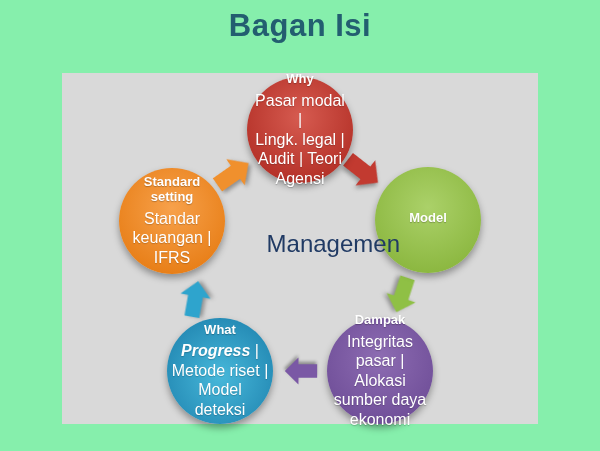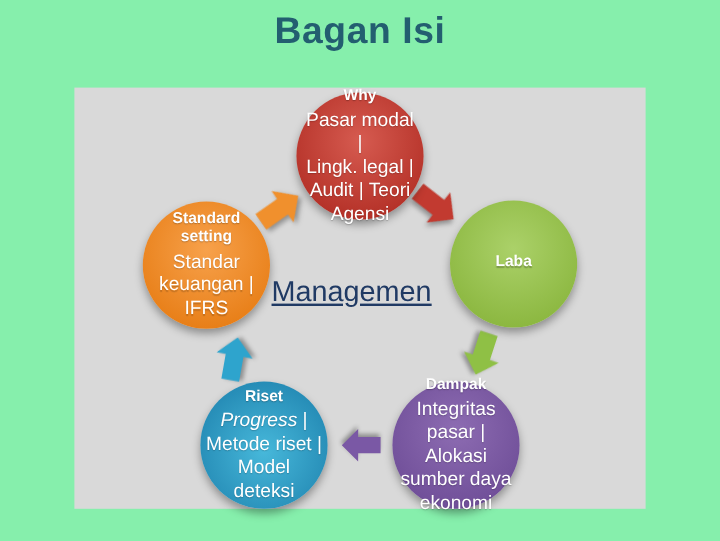--- a/index.html
+++ b/index.html
@@ -30,24 +30,24 @@
   }
   .node-title {
     font-size:13px; font-weight:bold; line-height:1.15;
     white-space:pre-line; margin-bottom:4px;
     text-shadow:0 1px 1px rgba(0,0,0,0.25);
   }
   .node-body {
     font-size:16px; line-height:1.22; white-space:pre-line;
     text-shadow:0 1px 1px rgba(0,0,0,0.2);
   }
-  .node-body em { font-style:italic; }
+  .node-body em { font-style:italic;font-weight:bold; }
   .center-label {
-    position:absolute; left:146px; top:152px; width:170px;
-    text-align:center; font-size:24px; line-height:38px;text-decoration:underline;
+    position:absolute; left:168px; top:152px; width:170px;
+    text-align:right; font-size:24px; line-height:38px;
   }
 </style>
 </head>
 <body>
 
 <div class="screen">
 
   <h1 class="title" style="color: rgb(35, 94, 112);">Bagan Isi</h1>
 
   <div class="panel" style="background: rgb(217, 217, 217);">
@@ -62,33 +62,33 @@
 
     <div class="node" style="left: 185px; top: 4px; background: radial-gradient(circle at 50% 38%, rgb(214, 91, 80) 0%, rgb(178, 46, 37) 82%);">
       <div class="node-title">Why</div>
       <div class="node-body">Pasar modal |
 Lingk. legal |
 Audit | Teori
 Agensi</div>
     </div>
 
     <div class="node" style="left: 313px; top: 94px; background: radial-gradient(circle at 50% 38%, rgb(171, 209, 105) 0%, rgb(138, 182, 62) 82%);">
-      <div class="node-title">Laba</div>
+      <div class="node-title">Model</div>
     </div>
 
     <div class="node" style="left: 265px; top: 245px; background: radial-gradient(circle at 50% 38%, rgb(141, 108, 178) 0%, rgb(110, 77, 151) 82%);">
       <div class="node-title">Dampak</div>
       <div class="node-body">Integritas
 pasar | Alokasi
 sumber daya
 ekonomi</div>
     </div>
 
     <div class="node" style="left: 105px; top: 245px; background: radial-gradient(circle at 50% 55%, rgb(71, 184, 218) 0%, rgb(34, 135, 178) 82%);">
-      <div class="node-title">Riset</div>
+      <div class="node-title">What</div>
       <div class="node-body"><em>Progress</em><span> |
 Metode riset |
 Model deteksi</span></div>
     </div>
 
     <div class="node" style="left: 57px; top: 95px; background: radial-gradient(circle at 50% 38%, rgb(247, 161, 75) 0%, rgb(231, 125, 21) 82%);">
       <div class="node-title">Standard
 setting</div>
       <div class="node-body">Standar
 keuangan |

